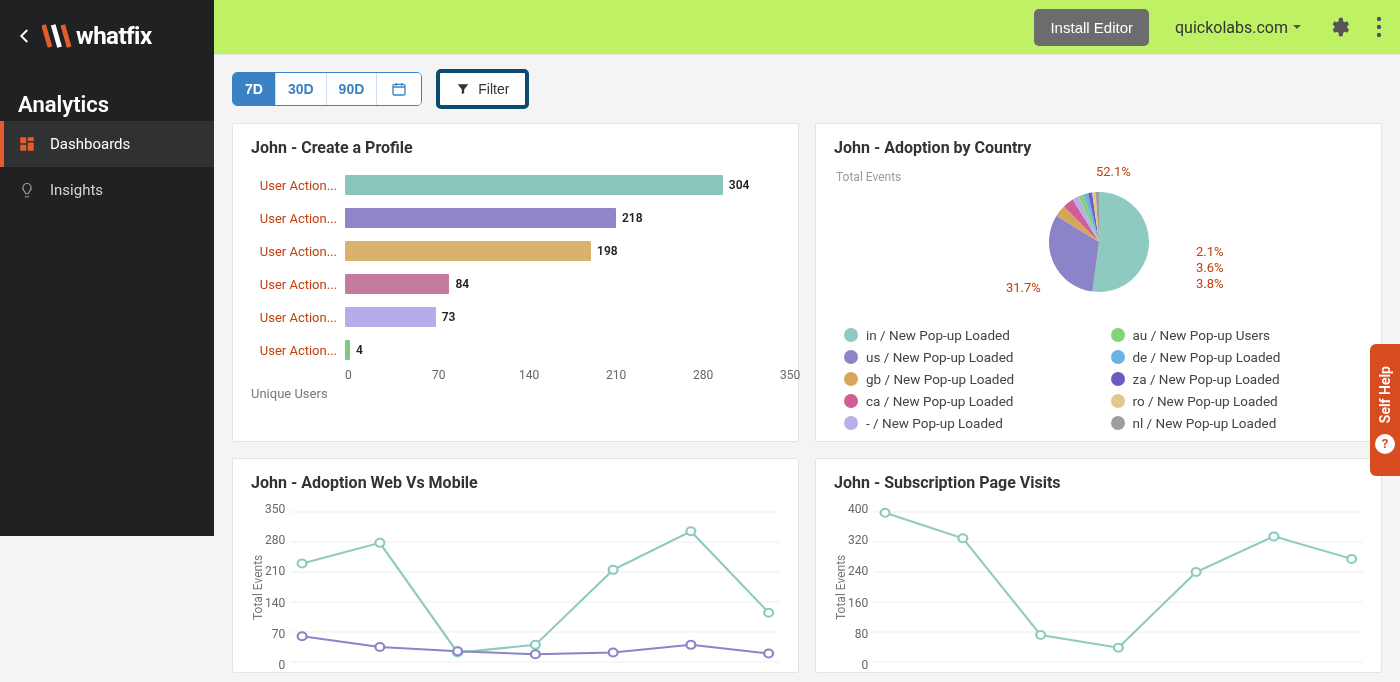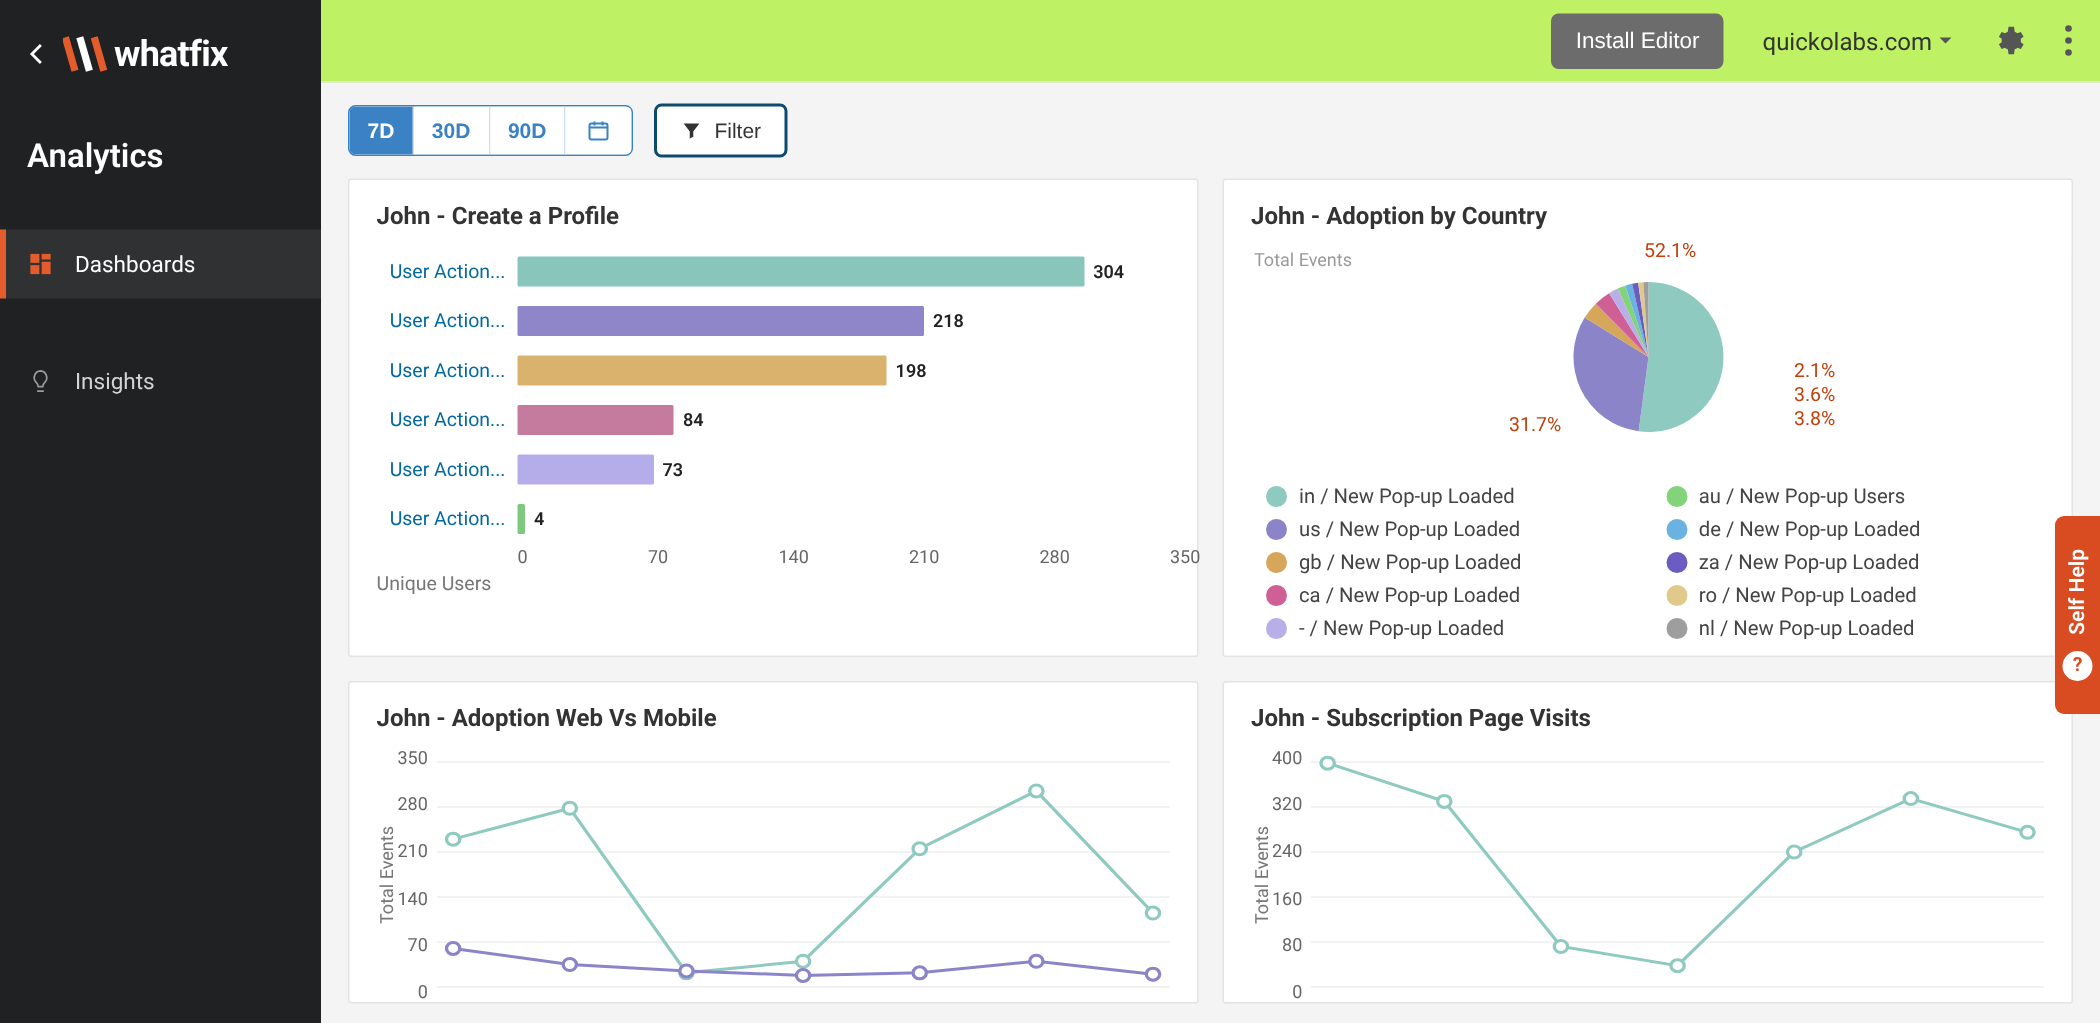--- a/index.html
+++ b/index.html
@@ -1,51 +1,51 @@
 <!DOCTYPE html>
 <html><head>
 <meta charset="utf-8">
 <style>
   * { box-sizing: border-box; margin: 0; padding: 0; }
   body { font-family: -apple-system, BlinkMacSystemFont, "Segoe UI", Roboto, Arial, sans-serif; background: #f5f5f5; width: 1400px; height: 682px; overflow: hidden; position: relative; }
-  .sidebar { position: absolute; left: 0; top: 0; width: 214px; height: 682px; background: #1f2123; color: #fff; }
+  .sidebar { position: absolute; left: 0; top: 0; width: 214px; height: 536px; background: #1f2123; color: #fff; }
   .sidebar-top { display: flex; align-items: center; gap: 8px; padding: 22px 16px 18px 16px; }
   .back-arrow { width: 18px; height: 18px; fill: none; stroke: #fff; stroke-width: 2.5; }
   .logo { display: flex; align-items: center; gap: 2px; font-size: 24px; font-weight: 700; letter-spacing: -0.5px; }
   .logo-mark { display:inline-flex; }
   .logo-mark svg { width: 32px; height: 26px; }
   .analytics-title { font-size: 22px; font-weight: 600; padding: 24px 18px 4px 18px; color:#fff; }
-  .nav-item { display: flex; align-items: center; gap: 14px; padding: 14px 18px; font-size: 15px; color: #d4d4d4; cursor: pointer; position: relative; margin-top: 32px; }
+  .nav-item { display: flex; align-items: center; gap: 14px; padding: 14px 18px; font-size: 15px; color: #d4d4d4; cursor: pointer; position: relative; }
   .nav-item.active { background: #2f3133; color: #fff; }
   .nav-item.active::before { content:""; position:absolute; left:0; top:0; bottom:0; width:4px; background:#e45c2b; }
   .nav-icon { width: 18px; height: 18px; fill: #e45c2b; }
   .nav-icon.light { fill: none; stroke: #9b9b9b; stroke-width: 1.5; }
 
   .main { position: absolute; left: 214px; top: 0; right: 0; height: 682px; background: #f4f4f4; display:flex; flex-direction:column; }
   .topbar { height: 55px; background: #bef264; border-bottom: 1px solid #e3e3e3; display: flex; align-items: center; justify-content: flex-end; padding: 0 18px; gap: 26px; }
   .install-btn { background: #6c6c6c; color: #fff; border: none; border-radius: 5px; padding: 10px 16px; font-size: 15px; cursor:pointer; }
   .domain-select { display:flex; align-items:center; gap:4px; font-size: 16px; color:#333; cursor:pointer; }
   .gear-icon, .kebab-icon, .caret-icon { fill:#555; }
 
   .toolbar { padding: 14px 18px 0 18px; display:flex; align-items:center; gap:14px; }
   .seg { display:flex; border:1px solid #3b82c4; border-radius:5px; overflow:hidden; }
   .seg button { border:none; background:#fff; color:#3b82c4; font-size:14px; font-weight:600; padding:8px 12px; cursor:pointer; border-right:1px solid #cdddee; }
   .seg button:last-child { border-right:none; display:flex; align-items:center; justify-content:center; padding:8px 14px; }
   .seg button.active { background:#3b82c4; color:#fff; }
-  .filter-btn { background:#fff; border:2px solid #0c4a6e; border-radius:5px; padding:8px 16px; font-size:14px; color:#333; display:flex; align-items:center; gap:8px; cursor:pointer; }
+  .filter-btn { background:#fff; border:4px solid #0c4a6e; border-radius:5px; padding:8px 16px; font-size:14px; color:#333; display:flex; align-items:center; gap:8px; cursor:pointer; }
   .funnel { width:14px; height:14px; fill:#333; }
 
   .cards { flex:1; overflow:hidden; padding: 14px 18px; display:grid; grid-template-columns: 1fr 1fr; grid-template-rows: auto auto; gap:16px; }
   .card { background:#fff; border:1px solid #e4e4e4; border-radius:2px; padding:14px 18px 10px 18px; position:relative; }
   .card-title { font-size:16px; font-weight:700; color:#333; margin-bottom:10px; }
 
   
   .bars { display:flex; flex-direction:column; gap:13px; margin-top:18px; }
   .bar-row { display:flex; align-items:center; gap:8px; }
-  .bar-label { width: 86px; text-align:right; font-size:13px; color:#0369a1; white-space:nowrap; overflow:hidden; text-overflow:ellipsis; }
+  .bar-label { width: 86px; text-align:right; font-size:13px; color:#c2410c; white-space:nowrap; overflow:hidden; text-overflow:ellipsis; }
   .bar-track { flex:1; position:relative; height:20px; }
   .bar-fill { position:absolute; left:0; top:0; bottom:0; border-radius:1px; }
   .bar-value { position:absolute; top:50%; transform:translateY(-50%); font-size:12px; font-weight:600; color:#222; margin-left:6px; }
   .x-axis { display:flex; margin-top:8px; margin-left:94px; }
   .x-tick { flex:0 0 auto; font-size:12px; color:#666; text-align:left; }
   .axis-label { text-align:left; font-size:13px; color:#777; margin-top:4px; }
 
   
   .pie-card .subtle { font-size:12px; color:#9a9a9a; position:absolute; left:20px; top:46px; }
   .pie-wrap { display:flex; flex-direction:column; align-items:center; margin-top:4px; }

